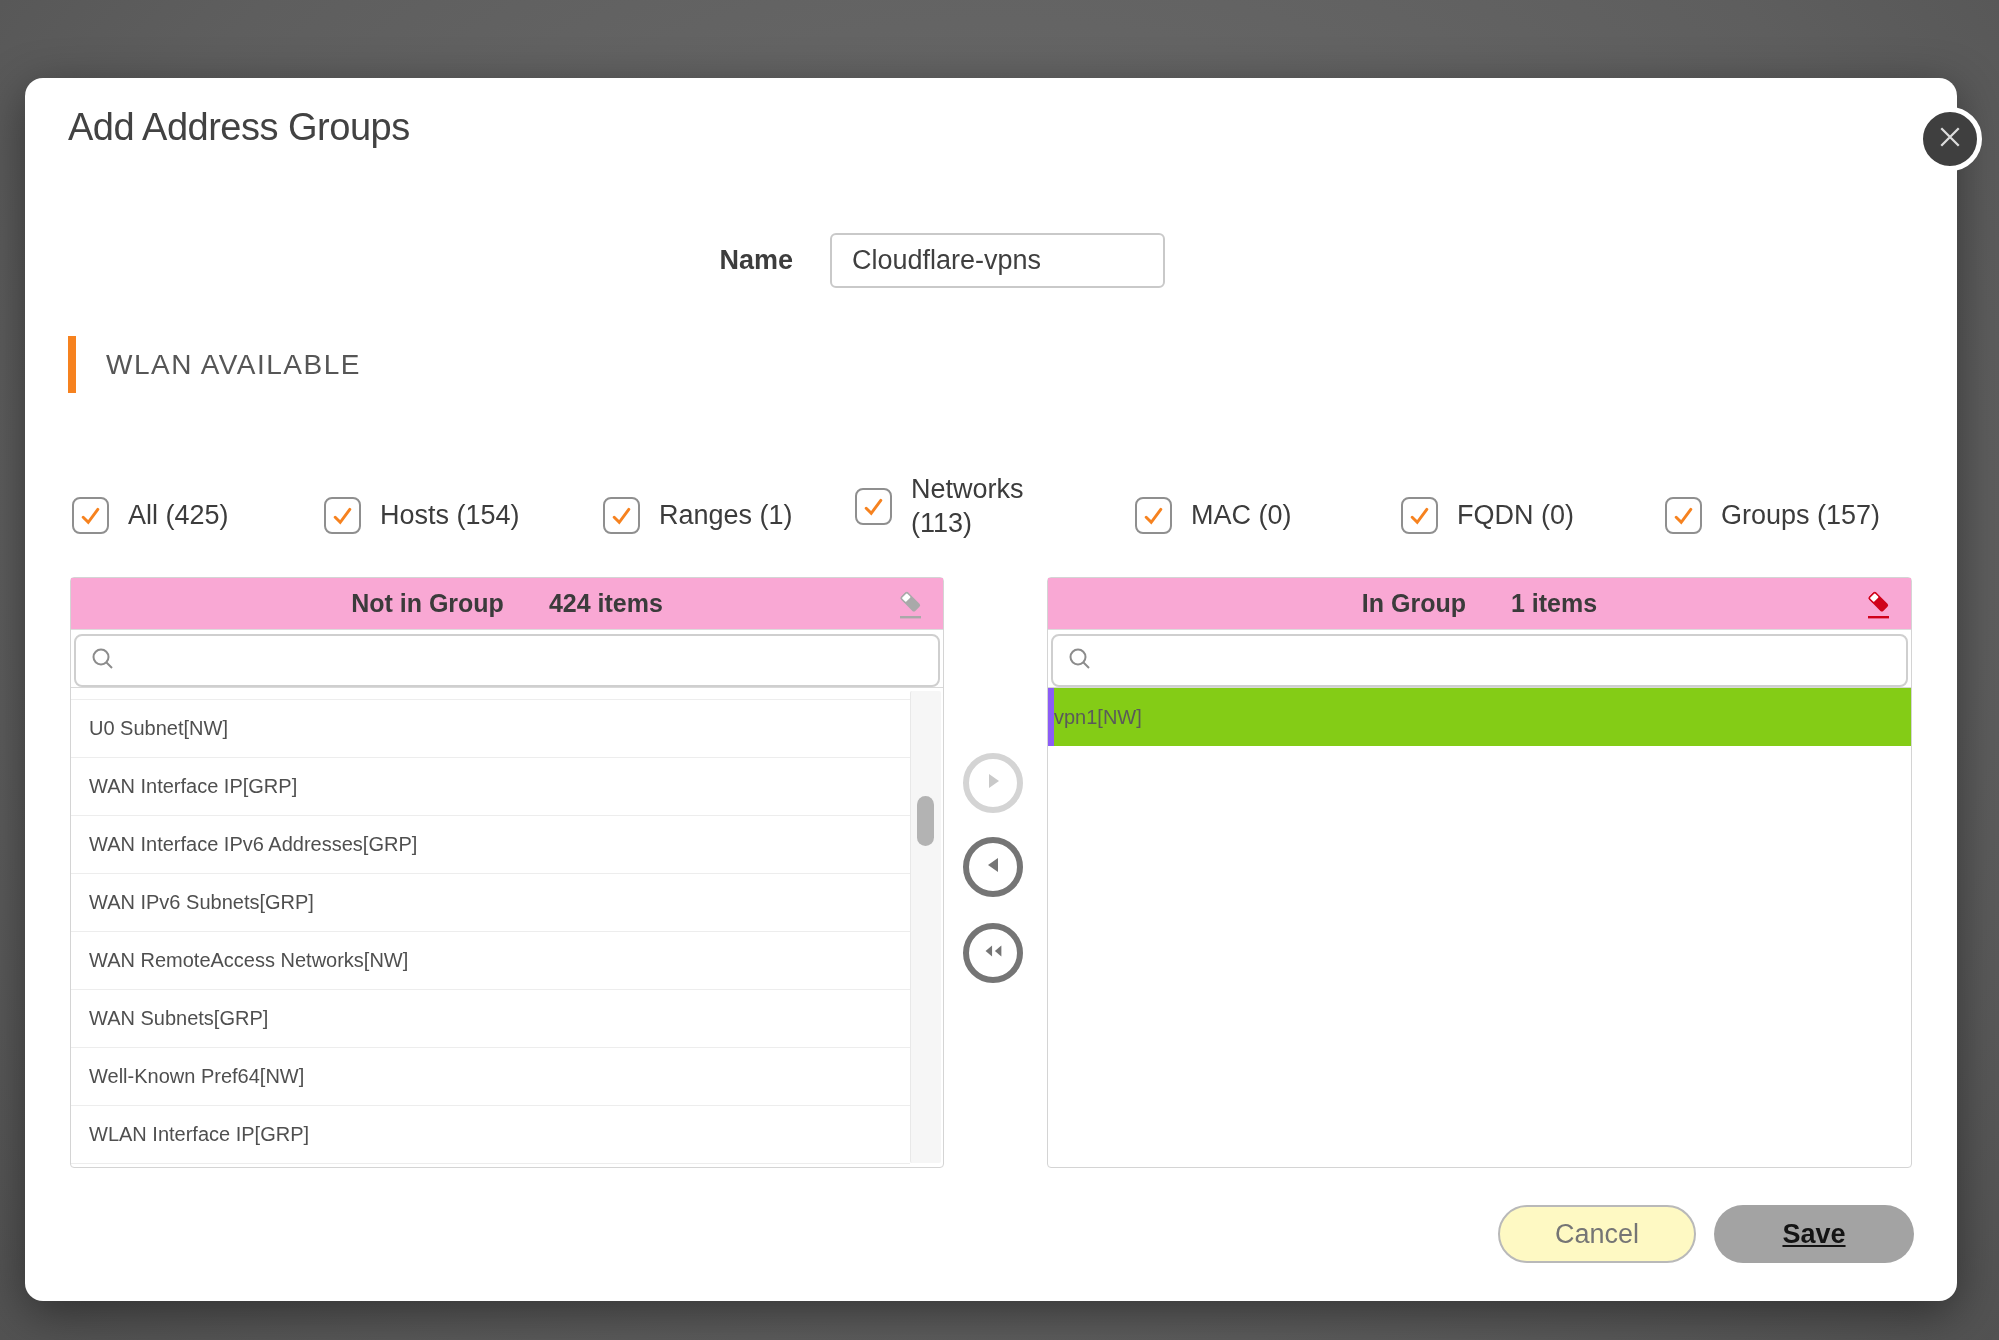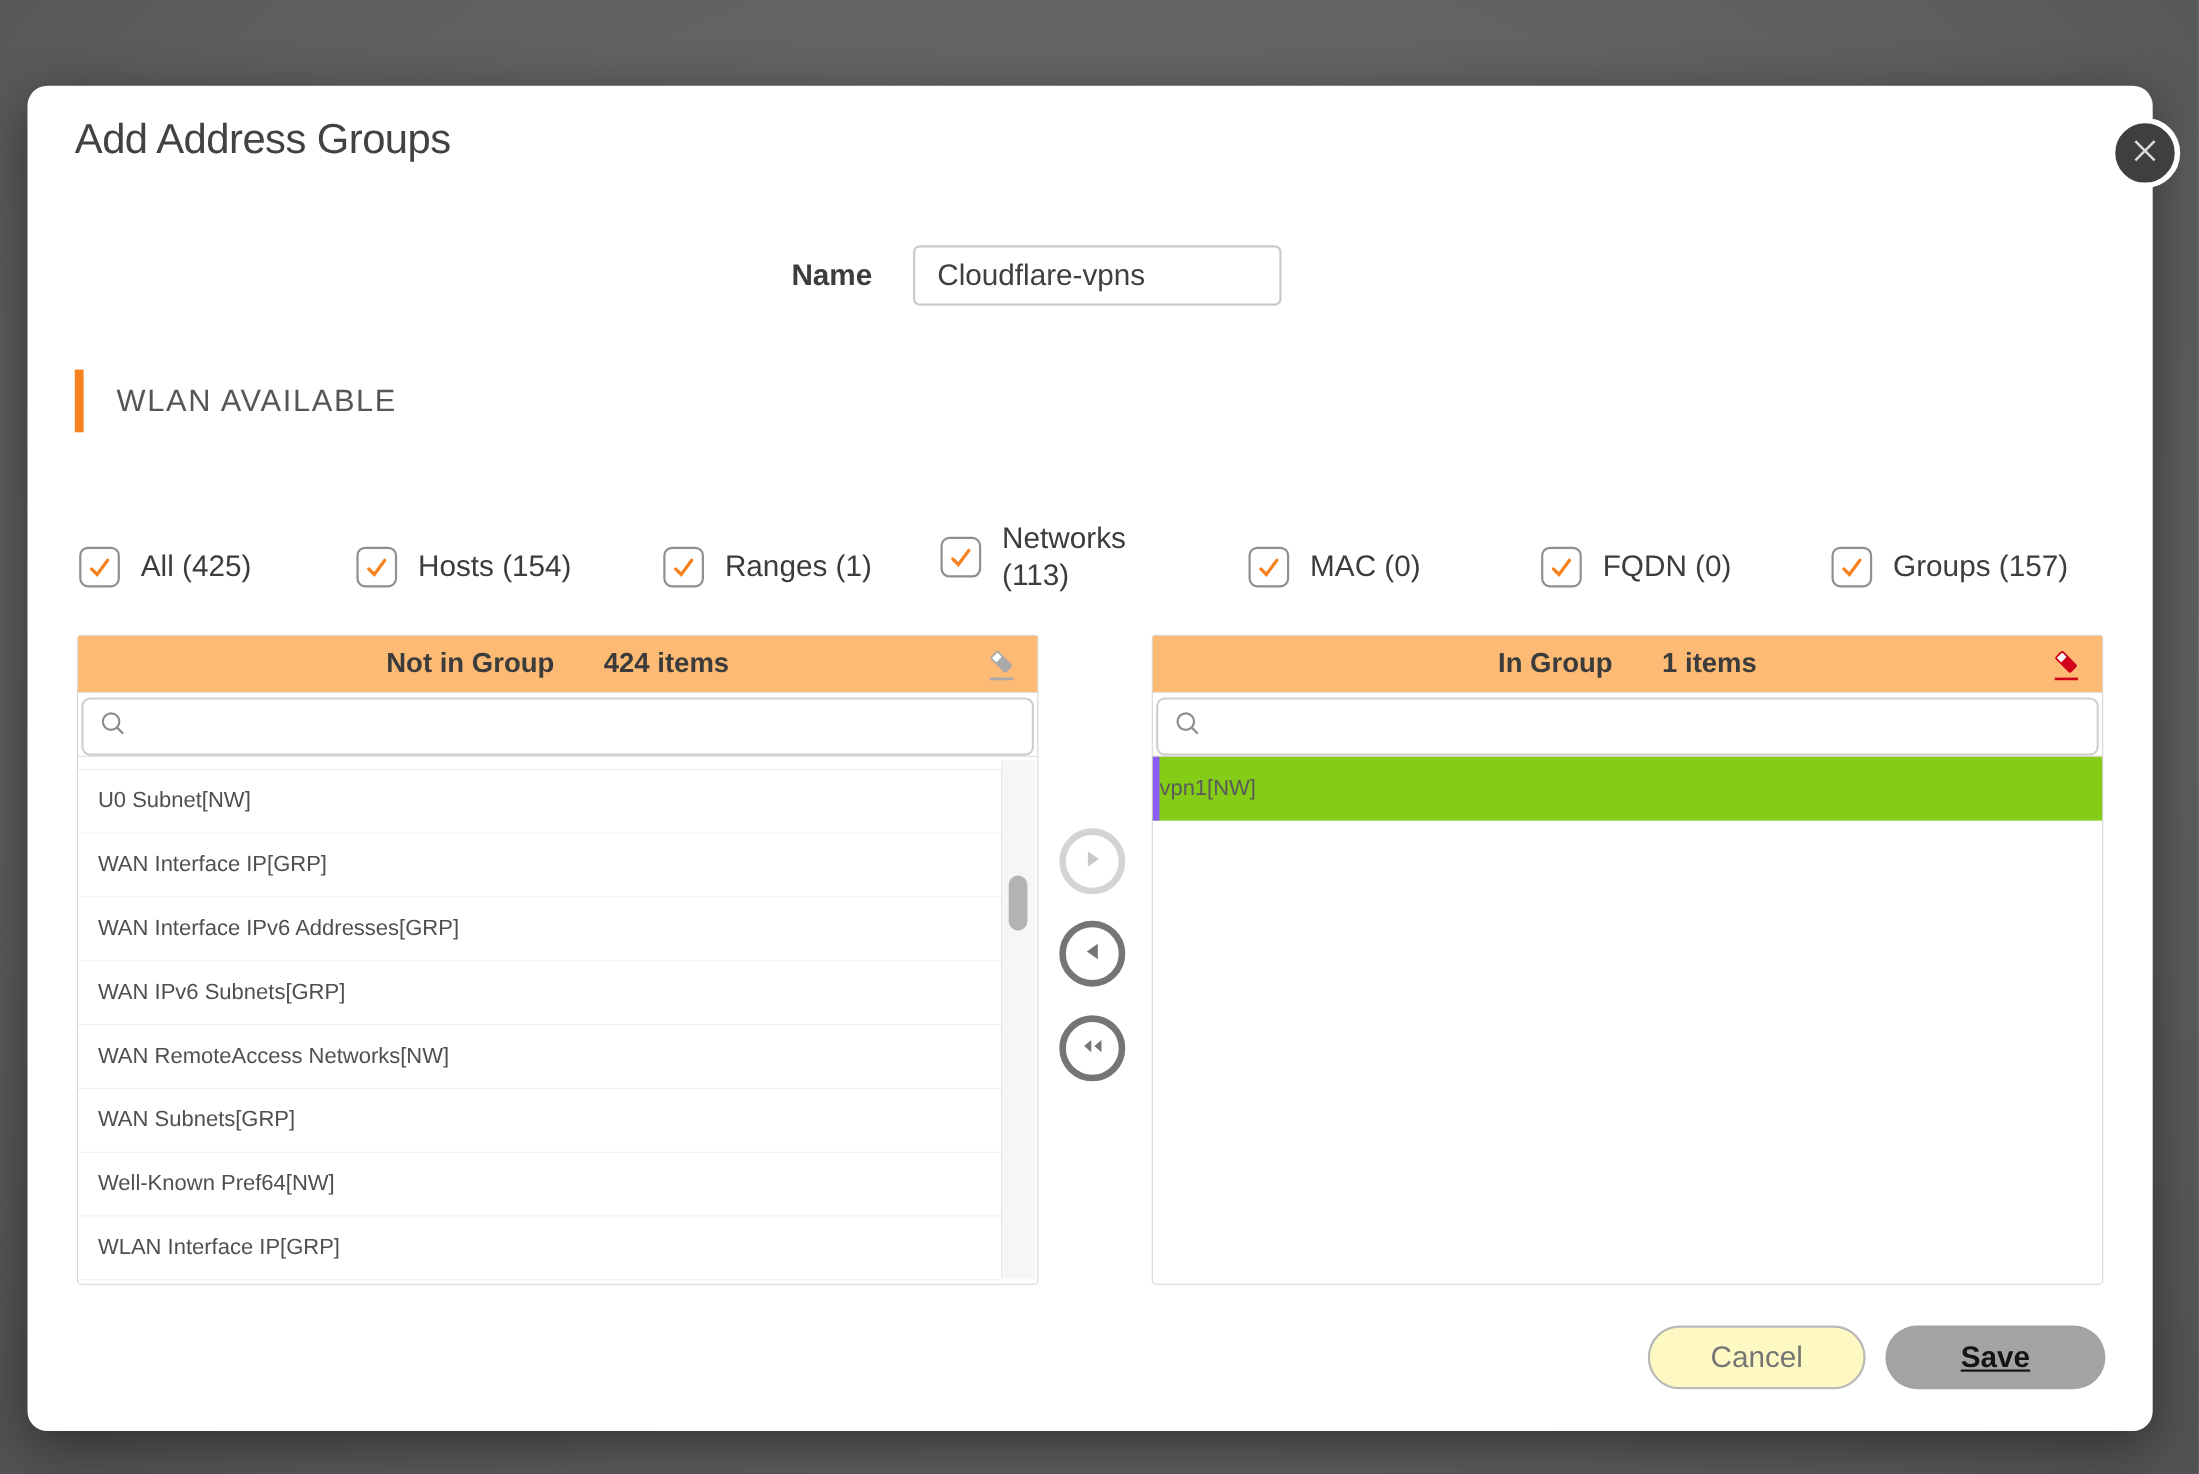--- a/index.html
+++ b/index.html
@@ -11,21 +11,21 @@
     background:#fff; border-radius:18px; box-shadow:0 12px 48px rgba(0,0,0,.45); }
 
   .close-btn { position:absolute; left:1893px; top:29px; width:64px; height:64px;
     border-radius:50%; background:#3f3f3f; border:5px solid #fff; cursor:pointer;
     display:flex; align-items:center; justify-content:center; }
   .close-btn svg { width:30px; height:30px; }
 
   .title { position:absolute; left:43px; top:28px; font-size:38px; color:#424242;
     letter-spacing:-0.5px; font-weight:500; }
 
-  .name-row { position:absolute; left:0; top:145px; width:100%; height:55px; }
+  .name-row { position:absolute; left:0; top:155px; width:100%; height:55px; }
   .name-label { position:absolute; right:1164px; top:12px; font-size:27px; font-weight:700; color:#3d3d3d; }
   .name-input { position:absolute; left:805px; top:0; width:335px; height:55px;
     border:2px solid #c9c9c9; border-radius:6px; font-size:27px; color:#3f3f3f;
     padding:0 20px; font-family:"Liberation Sans", sans-serif; outline:none; }
 
   .section-head { position:absolute; left:43px; top:258px; display:flex; align-items:center; }
   .section-bar { width:8px; height:57px; background:#F6821F; margin-right:30px; }
   .section-text { font-size:28px; color:#565656; letter-spacing:1.5px; }
 
   .filter { position:absolute; top:419px; display:flex; align-items:center; cursor:pointer; }
@@ -33,21 +33,21 @@
     background:#fff; display:flex; align-items:center; justify-content:center; flex:0 0 auto; }
   .filter .cb svg { width:27px; height:27px; }
   .filter .fl { font-size:27px; color:#3c3c3c; margin-left:19px; line-height:1.25; }
   .filter.wrap { top:395px; align-items:center; }
   .filter.wrap .fl { width:125px; }
 
   .panel { position:absolute; top:499px; height:591px; border:1.5px solid #d4d4d4;
     border-radius:4px; background:#fff; }
   .panel.left  { left:45px;  width:874px; }
   .panel.right { left:1022px; width:865px; }
-  .panel-head { height:52px; background:#fdba74; border-bottom:1.5px solid #dcdcdc;
+  .panel-head { height:52px; background:#f9a8d4; border-bottom:1.5px solid #dcdcdc;
     display:flex; align-items:center; justify-content:center; position:relative; }
   .panel-title { font-size:25px; font-weight:700; color:#3b3b3b; }
   .panel-count { font-size:25px; font-weight:700; color:#3b3b3b; margin-left:45px; }
   .eraser { position:absolute; right:16px; top:11px; width:32px; height:32px; cursor:pointer; }
   .eraser svg { width:32px; height:32px; }
   .eraser.gray { color:#a9a9a9; }
   .eraser.red  { color:#d0021b; }
 
   .search-wrap { padding:4px 3px 0 3px; border-bottom:1.5px solid #d9d9d9; }
   .search-box { height:53px; border:2px solid #cfcfcf; border-radius:8px; background:#fff;

